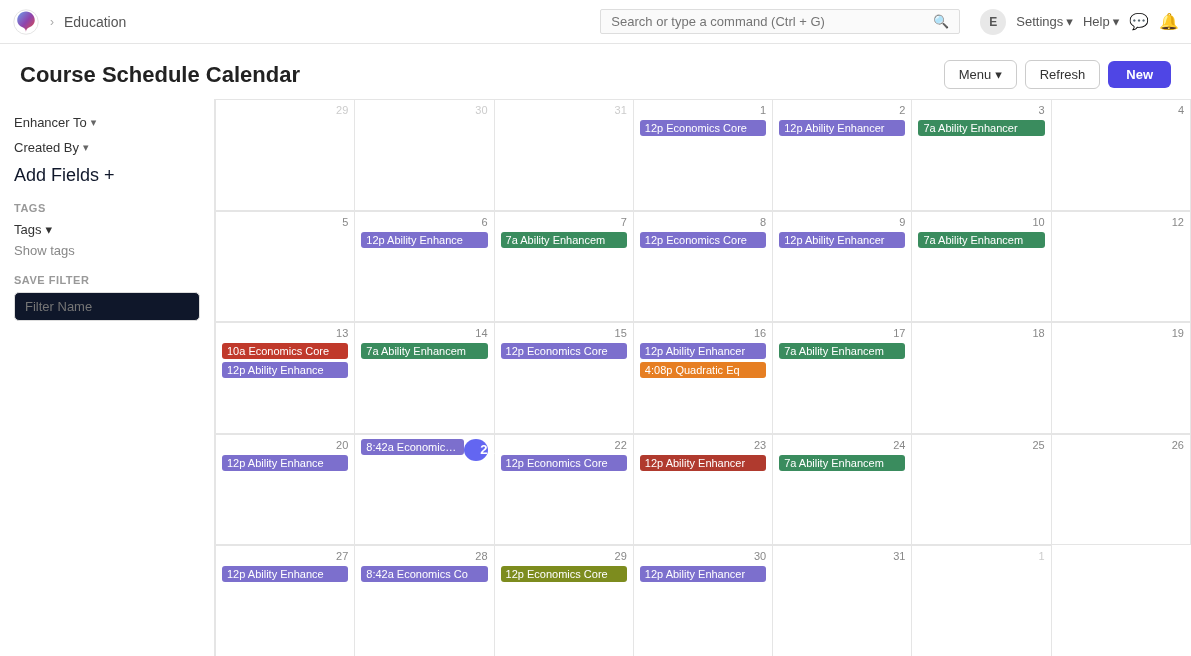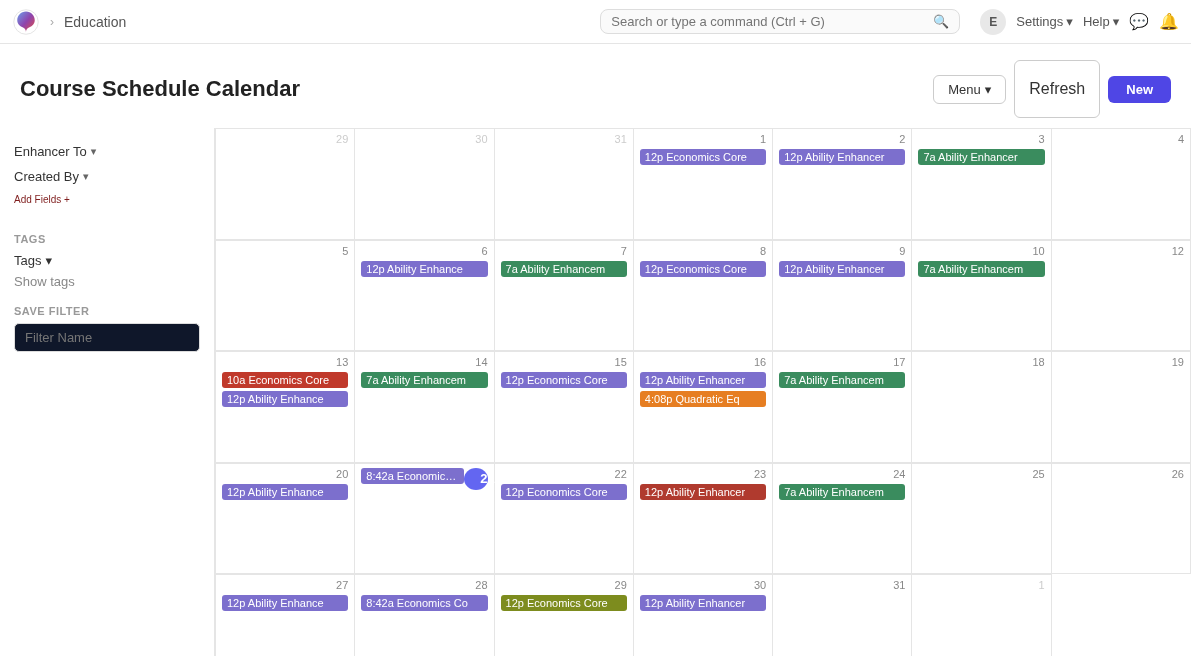--- a/index.html
+++ b/index.html
@@ -10,21 +10,21 @@
       display: flex; align-items: center; height: 44px;
       background: #fff; border-bottom: 1px solid #e5e5e5;
       padding: 0 12px; gap: 8px;
     }
     .top-nav-logo { width: 28px; height: 28px; }
     .top-nav-chevron { color: #aaa; font-size: 12px; margin: 0 2px; }
     .top-nav-breadcrumb { font-size: 14px; color: #555; font-weight: 500; }
     .top-nav-search {
       flex: 1; max-width: 360px; margin-left: auto;
       display: flex; align-items: center;
-      border: 1px solid #ddd; border-radius: 8px;
+      border: 1px solid #ddd; border-radius: 2px;
       padding: 4px 10px; gap: 6px; background: #fafafa;
     }
     .top-nav-search input {
       border: none; background: transparent; outline: none;
       font-size: 13px; color: #555; width: 100%;
     }
     .top-nav-search-icon { color: #aaa; font-size: 13px; }
     .top-nav-right { display: flex; align-items: center; gap: 10px; margin-left: 12px; }
     .top-nav-e-badge {
       width: 26px; height: 26px; border-radius: 50%;
@@ -43,43 +43,43 @@
       padding: 16px 20px 10px 20px;
     }
     .page-title { font-size: 22px; font-weight: 600; color: #222; }
     .page-header-actions { display: flex; gap: 8px; align-items: center; }
     .btn-menu {
       padding: 6px 14px; border: 1px solid #ccc; border-radius: 6px;
       background: #fff; cursor: pointer; font-size: 13px; color: #333;
       display: flex; align-items: flex-end; gap: 4px;
     }
     .btn-refresh {
-      padding: 19px 14px; border: 1px solid #ccc; border-radius: 6px;
-      background: #fff; cursor: pointer; font-size: 16px; color: #333;
+      padding: 6px 14px; border: 1px solid #ccc; border-radius: 6px;
+      background: #fff; cursor: pointer; font-size: 13px; color: #333;
     }
     .btn-new {
       padding: 6px 18px; border: none; border-radius: 6px;
       background: #4f46e5; color: #fff; cursor: pointer; font-size: 13px; font-weight: 600;
     }
 
     
     .main-layout { display: flex; height: calc(656px - 44px - 54px); }
 
     
     .sidebar {
       width: 215px; min-width: 215px; border-right: 1px solid #e5e5e5;
       padding: 16px 14px; overflow-y: auto;
     }
     .sidebar-filter-item {
       display: flex; align-items: center; gap: 4px;
       font-size: 13px; color: #333; margin-bottom: 10px; cursor: pointer;
     }
     .sidebar-filter-item .arrow { font-size: 11px; color: #666; }
     .sidebar-add-fields {
-      font-size: 10px; color: #7f1d1d; cursor: pointer; margin-bottom: 28px;
+      font-size: 18px; color: #0f172a; cursor: pointer; margin-bottom: 16px;
     }
     .sidebar-section-label {
       font-size: 11px; font-weight: 600; color: #999;
       text-transform: uppercase; letter-spacing: 0.5px;
       margin-bottom: 8px; margin-top: 4px;
     }
     .sidebar-tags { display: flex; align-items: center; gap: 4px; font-size: 13px; color: #333; cursor: pointer; margin-bottom: 6px; }
     .sidebar-show-tags { font-size: 13px; color: #888; cursor: pointer; margin-bottom: 16px; }
     .sidebar-save-label { font-size: 11px; font-weight: 600; color: #999; text-transform: uppercase; letter-spacing: 0.5px; margin-bottom: 6px; }
     .sidebar-filter-input {

